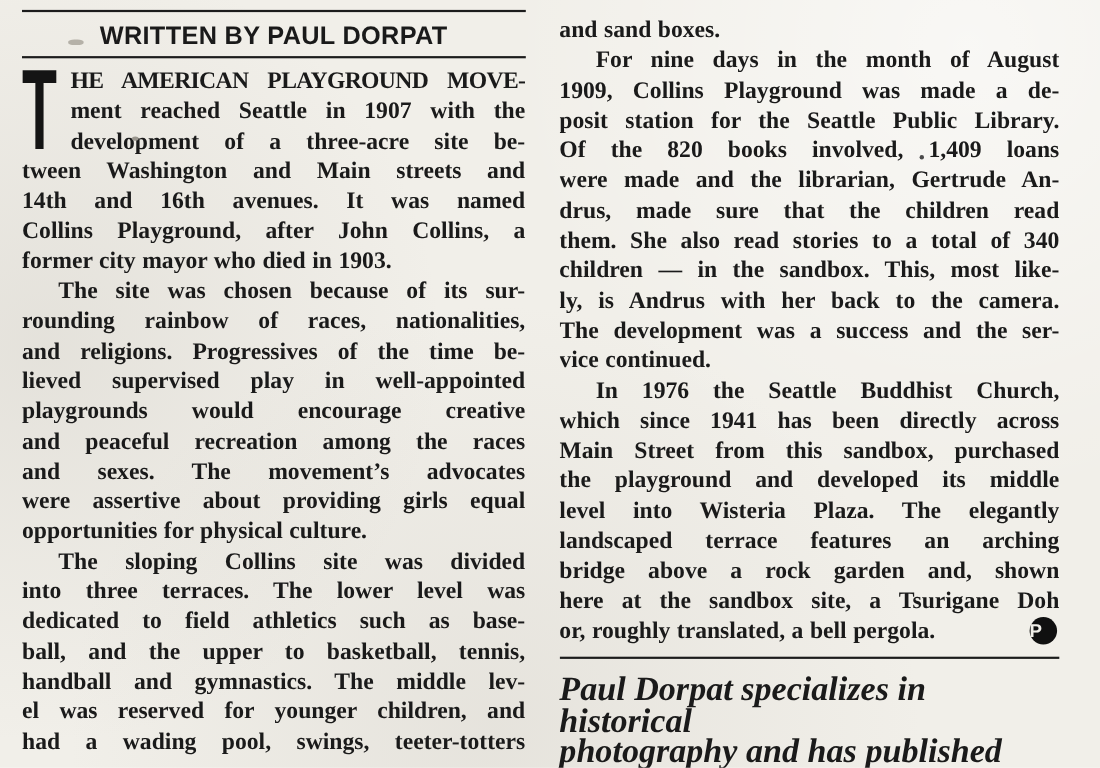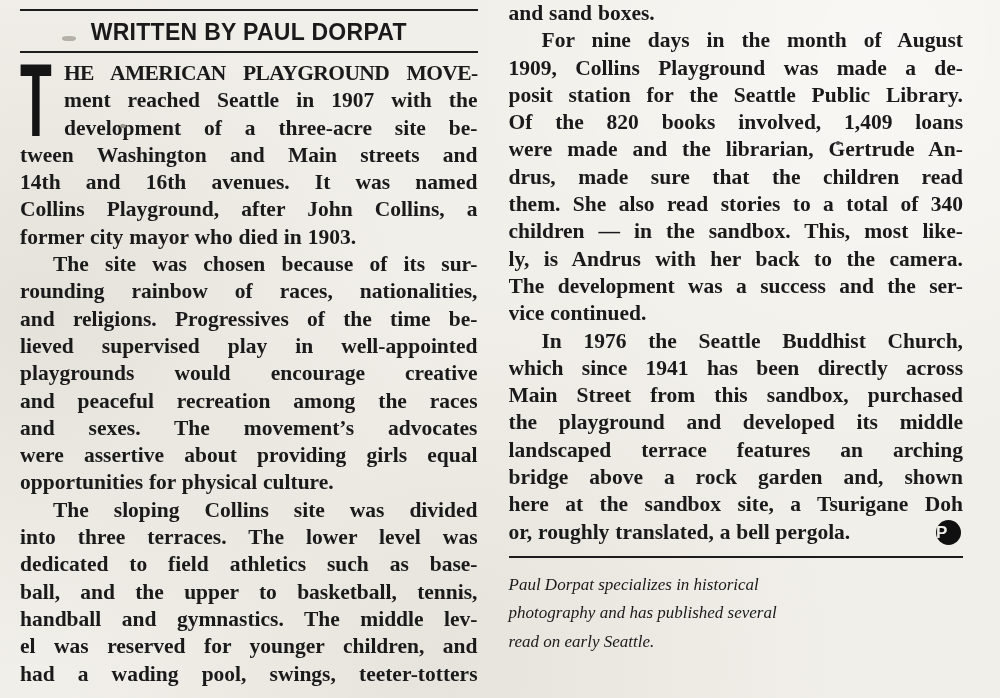--- a/index.html
+++ b/index.html
@@ -18,21 +18,21 @@
   }
   .sheet{
     position:absolute; inset:0;
     display:flex;
     padding:0 37px 0 20px;
     box-sizing:border-box;
     gap:31px;
   }
   .col{min-width:0;}
   .col.left{width:458px;}
-  .col.right{width:455px; padding-top:0; box-sizing:border-box;}
+  .col.right{width:455px; padding-top:14px; box-sizing:border-box;}
 
   
   .byline-block{
     margin-top:9px;
     border-top:2px solid #1c1c1c;
     border-bottom:2px solid #1c1c1c;
     padding:6px 0 3px;
     margin-bottom:7px;
   }
   .byline{
@@ -89,23 +89,23 @@
     font-weight:700;
     font-size:17px;
     line-height:25px;
     text-align:center;
   }
 
   
   .footer-rule{border-top:2px solid #1c1c1c;margin-top:10px;width:100%;}
   .bio{margin-top:13px;}
   .bio-line{
-    font-weight:400;
+    font-weight:700;
     font-style:italic;
-    font-size:17px;
+    font-size:31px;
     line-height:28.5px;
     text-align:left;
   }
 
   
   .speck{position:absolute;border-radius:50%;}
   .speck.a{left:836px;top:141px;width:4px;height:4px;background:#4a4a4a;}
   .speck.b{left:120px;top:124px;width:6px;height:4px;background:#9a968e;}
   .speck.c{left:62px;top:36px;width:14px;height:5px;background:#b5b1a8;border-radius:40%;}
 </style>
@@ -160,20 +160,21 @@
           <div class="line">drus, made sure that the children read</div>
           <div class="line">them. She also read stories to a total of 340</div>
           <div class="line">children — in the sandbox. This, most like-</div>
           <div class="line">ly, is Andrus with her back to the camera.</div>
           <div class="line">The development was a success and the ser-</div>
           <div class="line e">vice continued.</div>
           <div class="line i">In 1976 the Seattle Buddhist Church,</div>
           <div class="line">which since 1941 has been directly across</div>
           <div class="line">Main Street from this sandbox, purchased</div>
           <div class="line">the playground and developed its middle</div>
+          <div class="line">level into Wisteria Plaza. The elegantly</div>
           <div class="line">landscaped terrace features an arching</div>
           <div class="line">bridge above a rock garden and, shown</div>
           <div class="line">here at the sandbox site, a Tsurigane Doh</div>
           <div class="line e rel">or, roughly translated, a bell pergola.<span class="endmark">P</span></div>
         </div>
       <div class="footer-rule"></div>
       <div class="bio">
 
       <div class="bio-line">Paul Dorpat specializes in historical</div>
           <div class="bio-line">photography and has published several</div>

